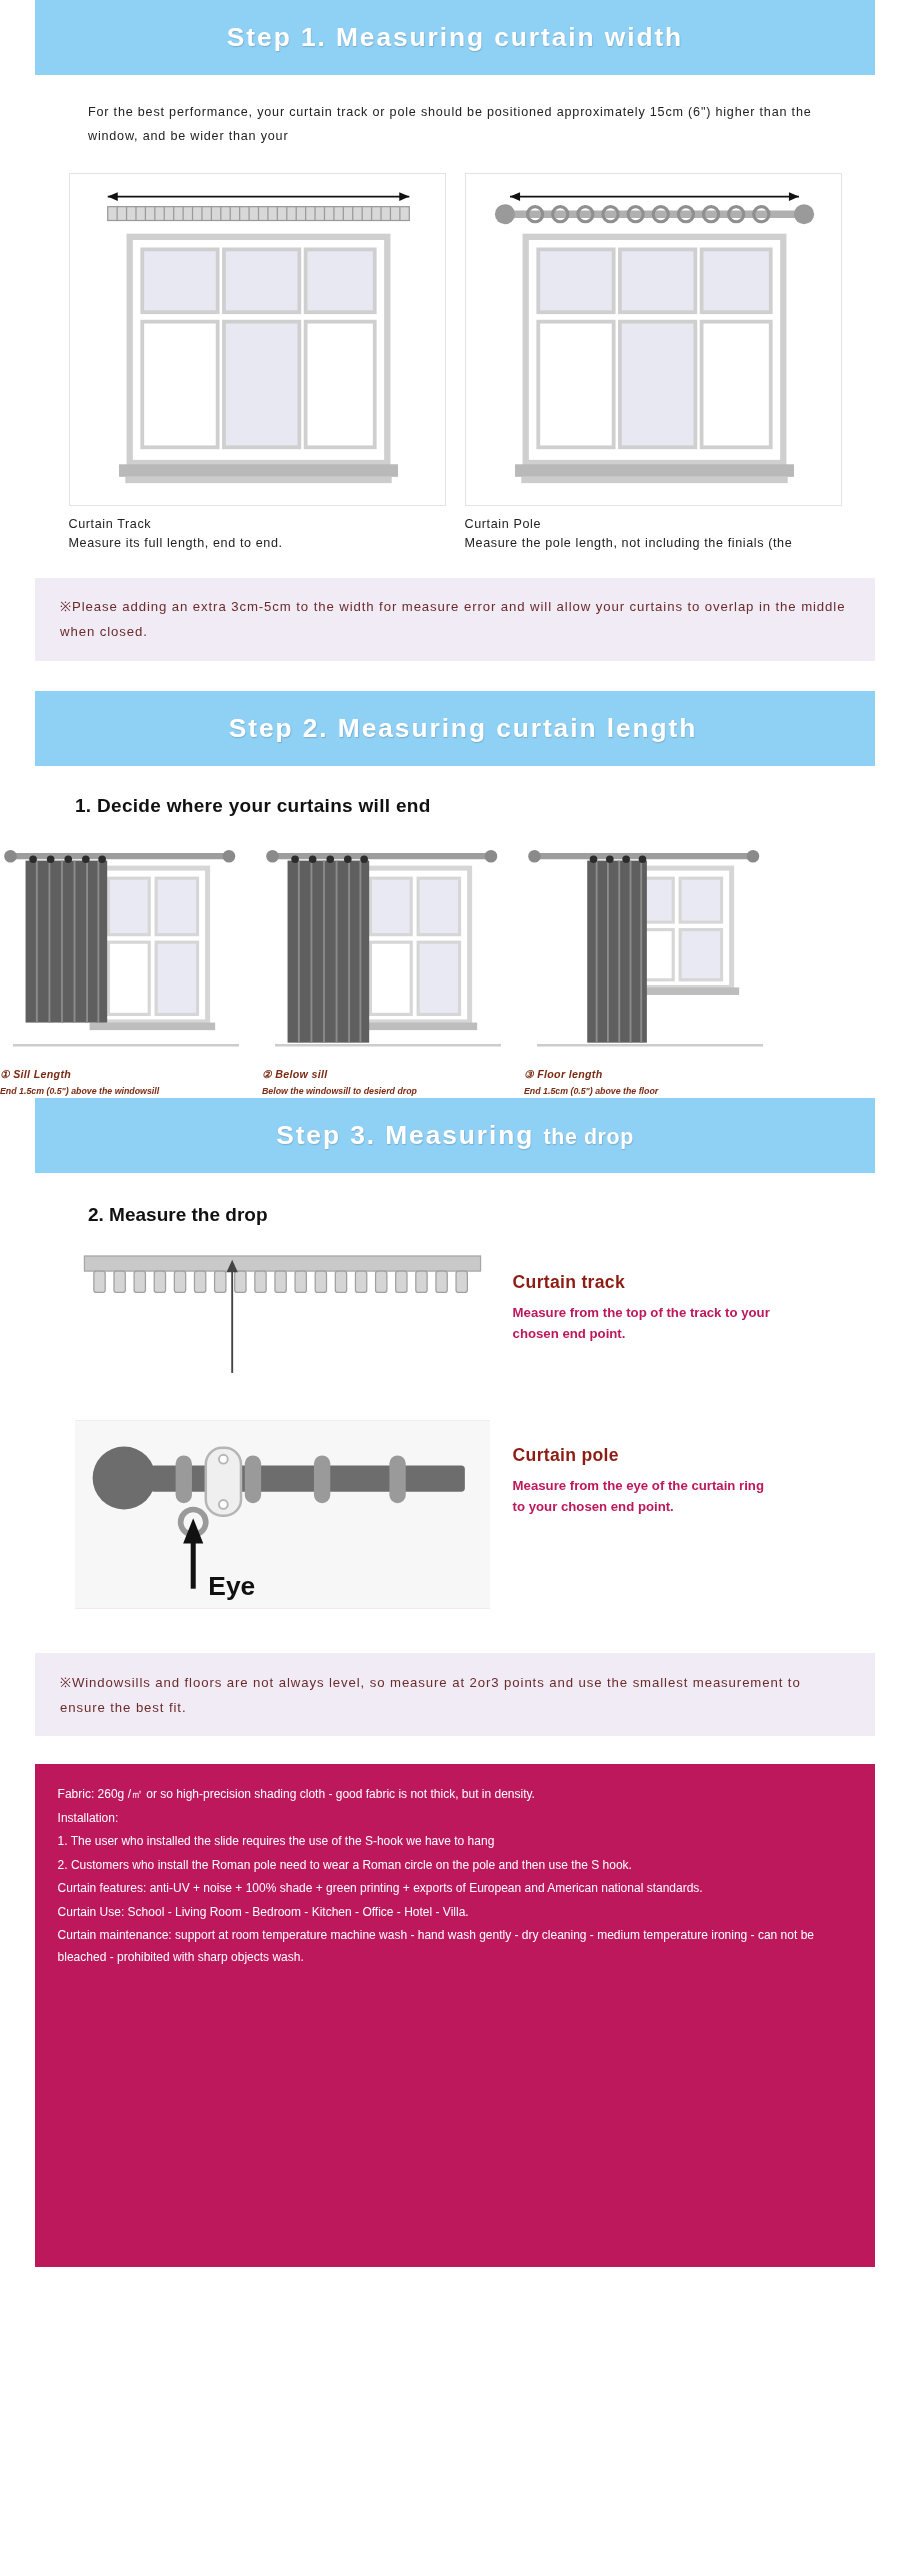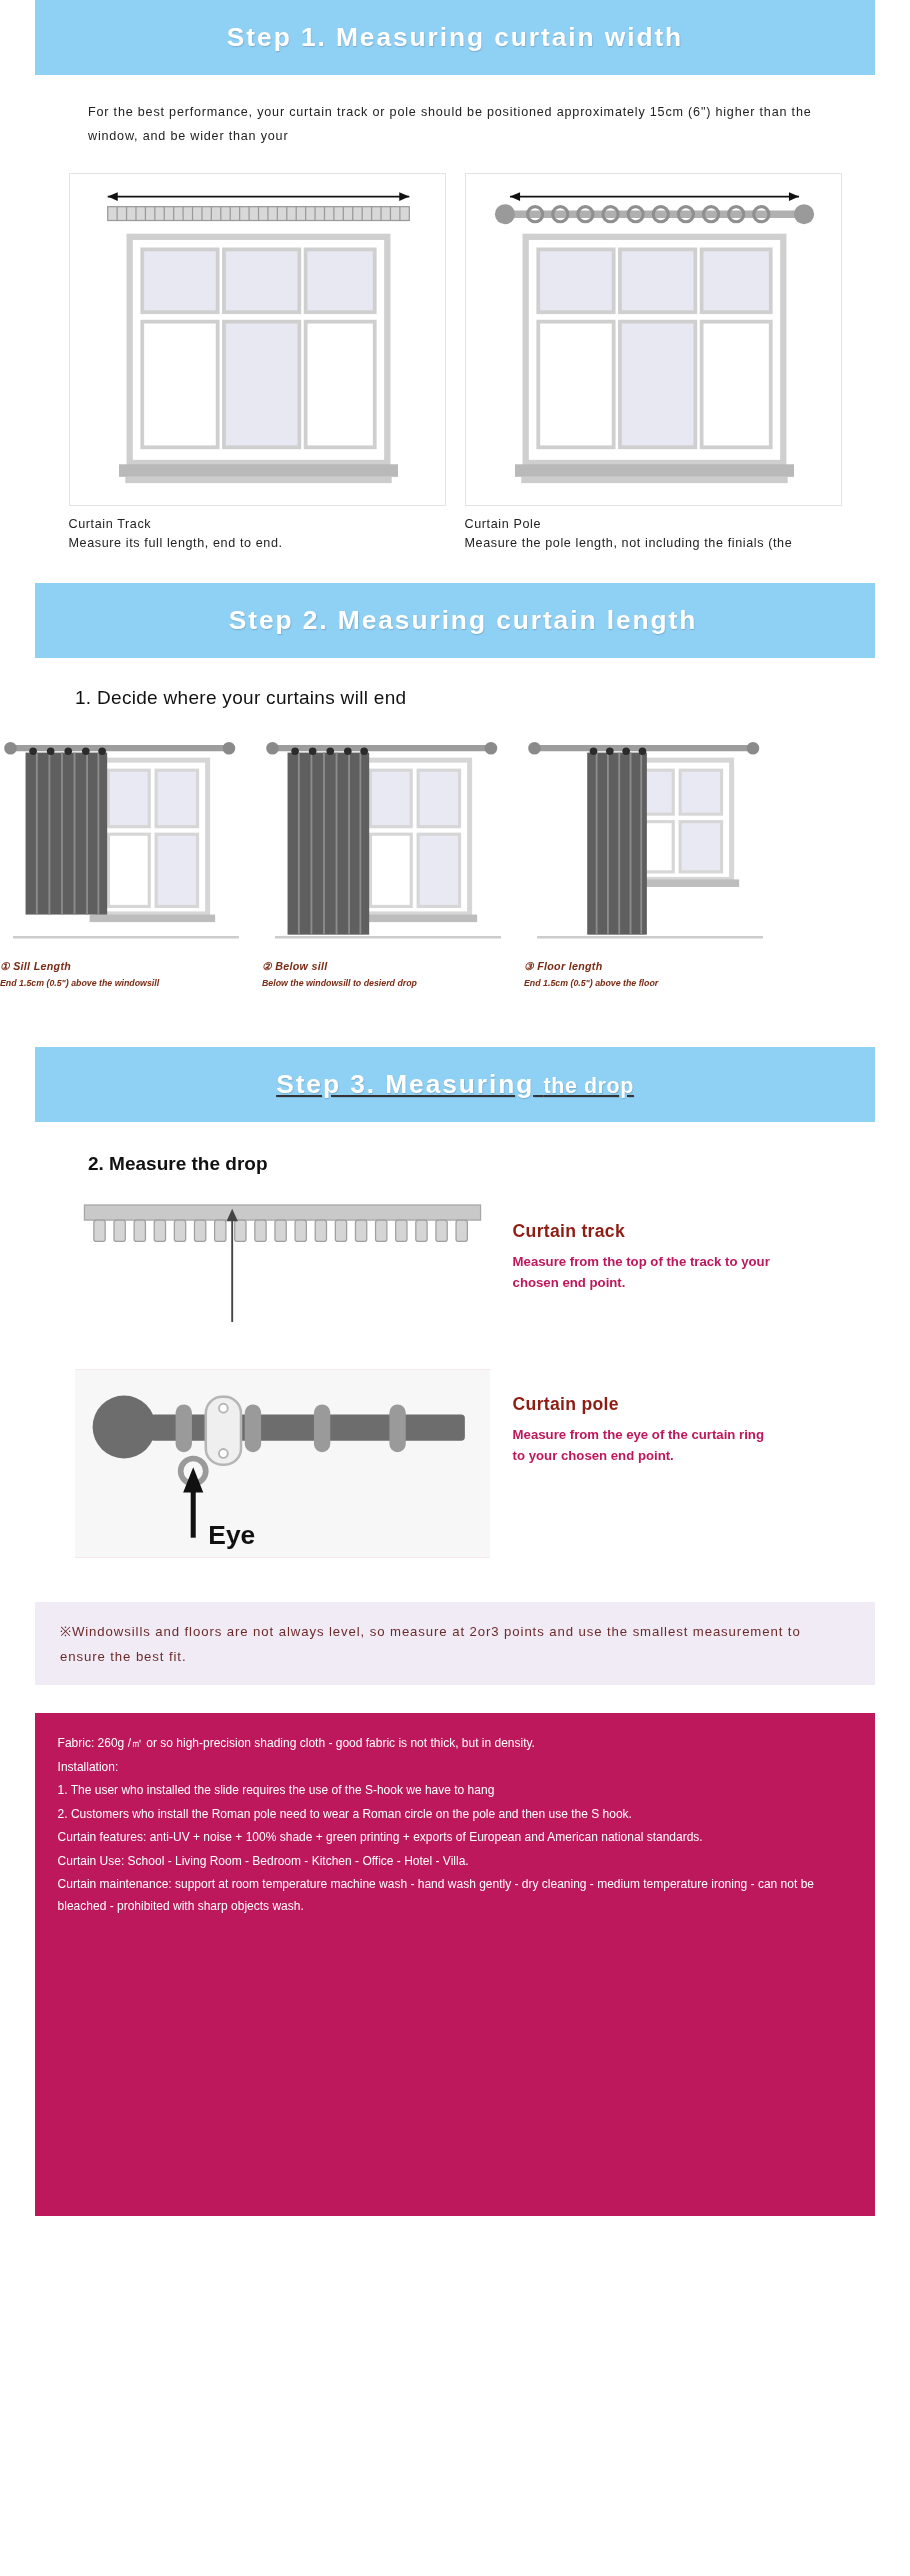--- a/index.html
+++ b/index.html
@@ -83,21 +83,21 @@
     font-size: 13.2px;
     line-height: 1.9;
     letter-spacing: 0.9px;
     color: #6b2b2b;
   }
 
   
   .sub-heading {
     margin: 29px 0 8px 75px;
     font-size: 19px;
-    font-weight: normal;
+    font-weight: bold;
     color: #111;
     letter-spacing: 0.3px;
   }
   .curtain-row {
     display: flex;
     gap: 10px;
     margin-top: 21.4px;
     font-style: italic;
   }
   .curtain-card { width: 252px; }
@@ -286,20 +286,21 @@
           <rect x="88" y="482" width="424" height="10" fill="#cccccc"></rect>
         </svg>
       </div>
       <div class="caption">
         <span class="cap-title">Curtain Pole</span>
         <span class="cap-body">Measure the pole length, not including the finials (the</span>
       </div>
     </div>
   </div>
 
+  <div class="notice">※Please adding an extra 3cm-5cm to the width for measure error and will allow your curtains to overlap in the middle when closed.</div>
 
   <div class="step-bar" style="margin-top:30px;padding-left:16px;">
     <div class="step-title">Step 2. Measuring curtain length</div>
   </div>
 
   <div class="sub-heading">1. Decide where your curtains will end</div>
 
   <div class="curtain-row">
 
     <div class="curtain-card">
@@ -403,21 +404,21 @@
               <circle cx="188" cy="34" r="6"></circle>
           </g>
           <line x1="20" y1="330" x2="380" y2="330" stroke="#cccccc" stroke-width="4"></line>
         </svg>
       </div>
       <div class="curtain-label">③ Floor length</div>
       <div class="curtain-desc">End 1.5cm (0.5") above the floor</div>
     </div>
   </div>
 
-  <div class="step-bar" style="margin-top:57px;text-decoration:underline;">
+  <div class="step-bar" style="">
     <div class="step-title">
       <span>Step 3. Measuring</span>
       <span class="sub">the drop</span>
     </div>
   </div>
 
   <div class="drop-heading">2. Measure the drop</div>
 
   <div class="drop-block">
     <div class="drop-figure-track">

